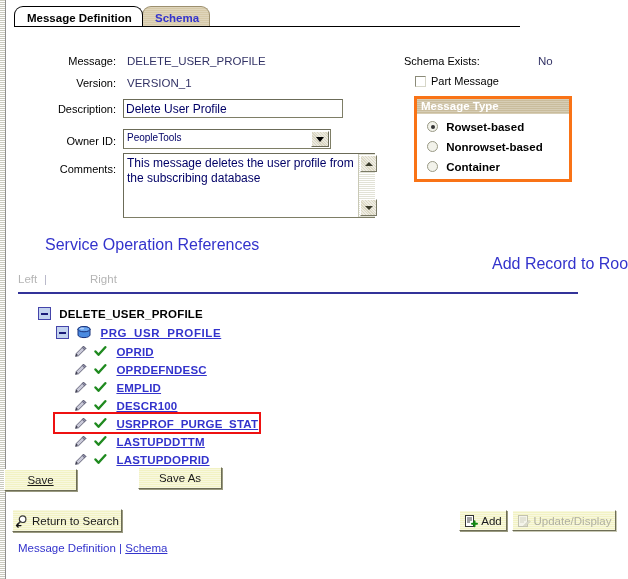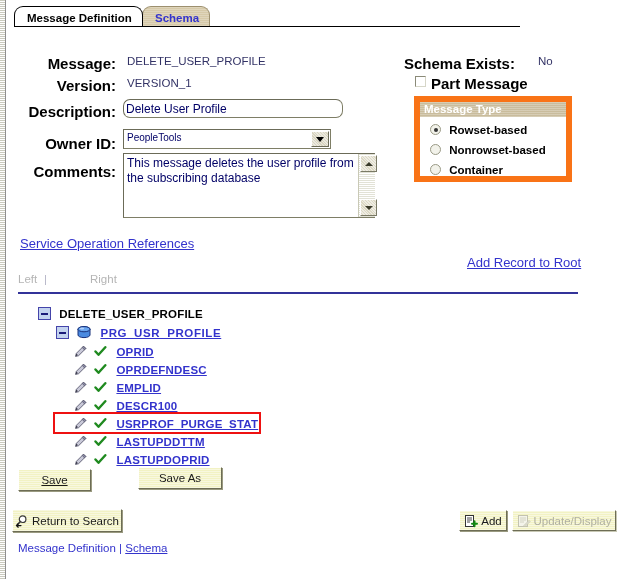--- a/index.html
+++ b/index.html
@@ -85,22 +85,22 @@
     left: 0; top: 22px;
     width: 506px;
     height: 1px;
     background: #000000;
     z-index: 1;
   }
 
   
   .form-label {
     position: absolute;
-    font-weight: bold;
-    font-size: 15px;
+    font-weight: normal;
+    font-size: 11px;
     text-align: right;
     color: #000000;
     white-space: nowrap;
   }
   .form-static {
     position: absolute;
     font-size: 11.5px;
     color: #333366;
     white-space: nowrap;
   }
@@ -204,21 +204,21 @@
     width: 11px; height: 11px;
     box-sizing: border-box;
     border: 1px solid #8a8a78;
     border-right-color: #d6d6c8;
     border-bottom-color: #d6d6c8;
     background: #ffffff;
   }
   .grpbox {
     position: absolute;
     box-sizing: border-box;
-    border: 6px solid #f97316;
+    border: 3px solid #f97316;
     background: #ffffff;
   }
   .grpbox-title {
     position: absolute;
     left: 0; top: 0;
     right: 0;
     height: 15px;
     background: #c9bc9c;
     background-image: repeating-linear-gradient(0deg, rgba(255,255,255,.25) 0 1px, rgba(0,0,0,0) 1px 2px);
     color: #ffffff;
@@ -256,24 +256,24 @@
     left: 2.5px; top: 2.5px;
     width: 4px; height: 4px;
     border-radius: 50%;
     background: #333333;
   }
 
   
   a.plink {
     position: absolute;
     color: #3333cc;
-    font-size: 13px;
-    text-decoration: underline;
+    font-size: 16px;
     white-space: nowrap;
     cursor: pointer;
+    margin-left: 25px;
   }
   .muted-link {
     position: absolute;
     color: #b5b5b5;
     font-size: 11.5px;
     white-space: nowrap;
   }
   .hr-navy {
     position: absolute;
     height: 2px;
@@ -402,21 +402,21 @@
     </div>
   </div>
 
   <div class="form-label" style="left:16px; top:55px; width:100px;">Message:</div>
   <div class="form-static" style="left:127px; top:55px;">DELETE_USER_PROFILE</div>
 
   <div class="form-label" style="left:16px; top:77px; width:100px;">Version:</div>
   <div class="form-static" style="left:127px; top:77px;">VERSION_1</div>
 
   <div class="form-label" style="left:16px; top:103px; width:100px;">Description:</div>
-  <input class="txt-input" style="left: 123px; top: 99px; width: 220px; height: 19px; border-radius: 7px;" type="text" value="Delete User Profile">
+  <input class="txt-input" style="left: 123px; top: 99px; width: 220px; height: 19px;" type="text" value="Delete User Profile">
 
   <div class="form-label" style="left:16px; top:135px; width:100px;">Owner ID:</div>
   <div class="sel-wrap" style="left:123px; top:129px; width:208px; height:20px;">
     <span class="sel-text">PeopleTools</span>
     <span class="sel-btn">
       <span class="caret-down"></span>
     </span>
   </div>
 
   <div class="form-label" style="left:16px; top:163px; width:100px;">Comments:</div>
@@ -590,21 +590,21 @@
         <svg width="13" height="13" viewBox="0 0 13 13">
           <path d="M1.5 6.5 L4.5 9.8 L11.3 2.2" fill="none" stroke="#1f8a1f" stroke-width="2.4" stroke-linecap="round" stroke-linejoin="round"></path>
         </svg>
       </span>
       <a class="tlink">LASTUPDOPRID</a>
     </div>
 
     <div class="red-highlight" style="left:53px; top:412px; width:208px; height:22px;"></div>
   </div>
 
-  <div class="btn" style="left:18px; top:469px; width:73px; height:22px;text-decoration:underline;">
+  <div class="btn" style="left:4px; top:469px; width:73px; height:22px;text-decoration:underline;">
     <span>Save</span>
   </div>
 
   <div class="btn" style="left:12px; top:509px; width:110px; height:23px;">
     <span class="bico">
       <svg width="14" height="14" viewBox="0 0 14 14">
         <circle cx="7.6" cy="5.2" r="3.3" fill="#ffffff" stroke="#3a3a3a" stroke-width="1.2"></circle>
         <path d="M5.2 7.7 L2.4 10.6" stroke="#3a3a3a" stroke-width="1.6" stroke-linecap="round"></path>
         <path d="M6 11.6 L1.6 11.6 M3.2 9.8 L1.4 11.6 L3.2 13.2" fill="none" stroke="#111111" stroke-width="1.2" stroke-linecap="round" stroke-linejoin="round"></path>
       </svg>

